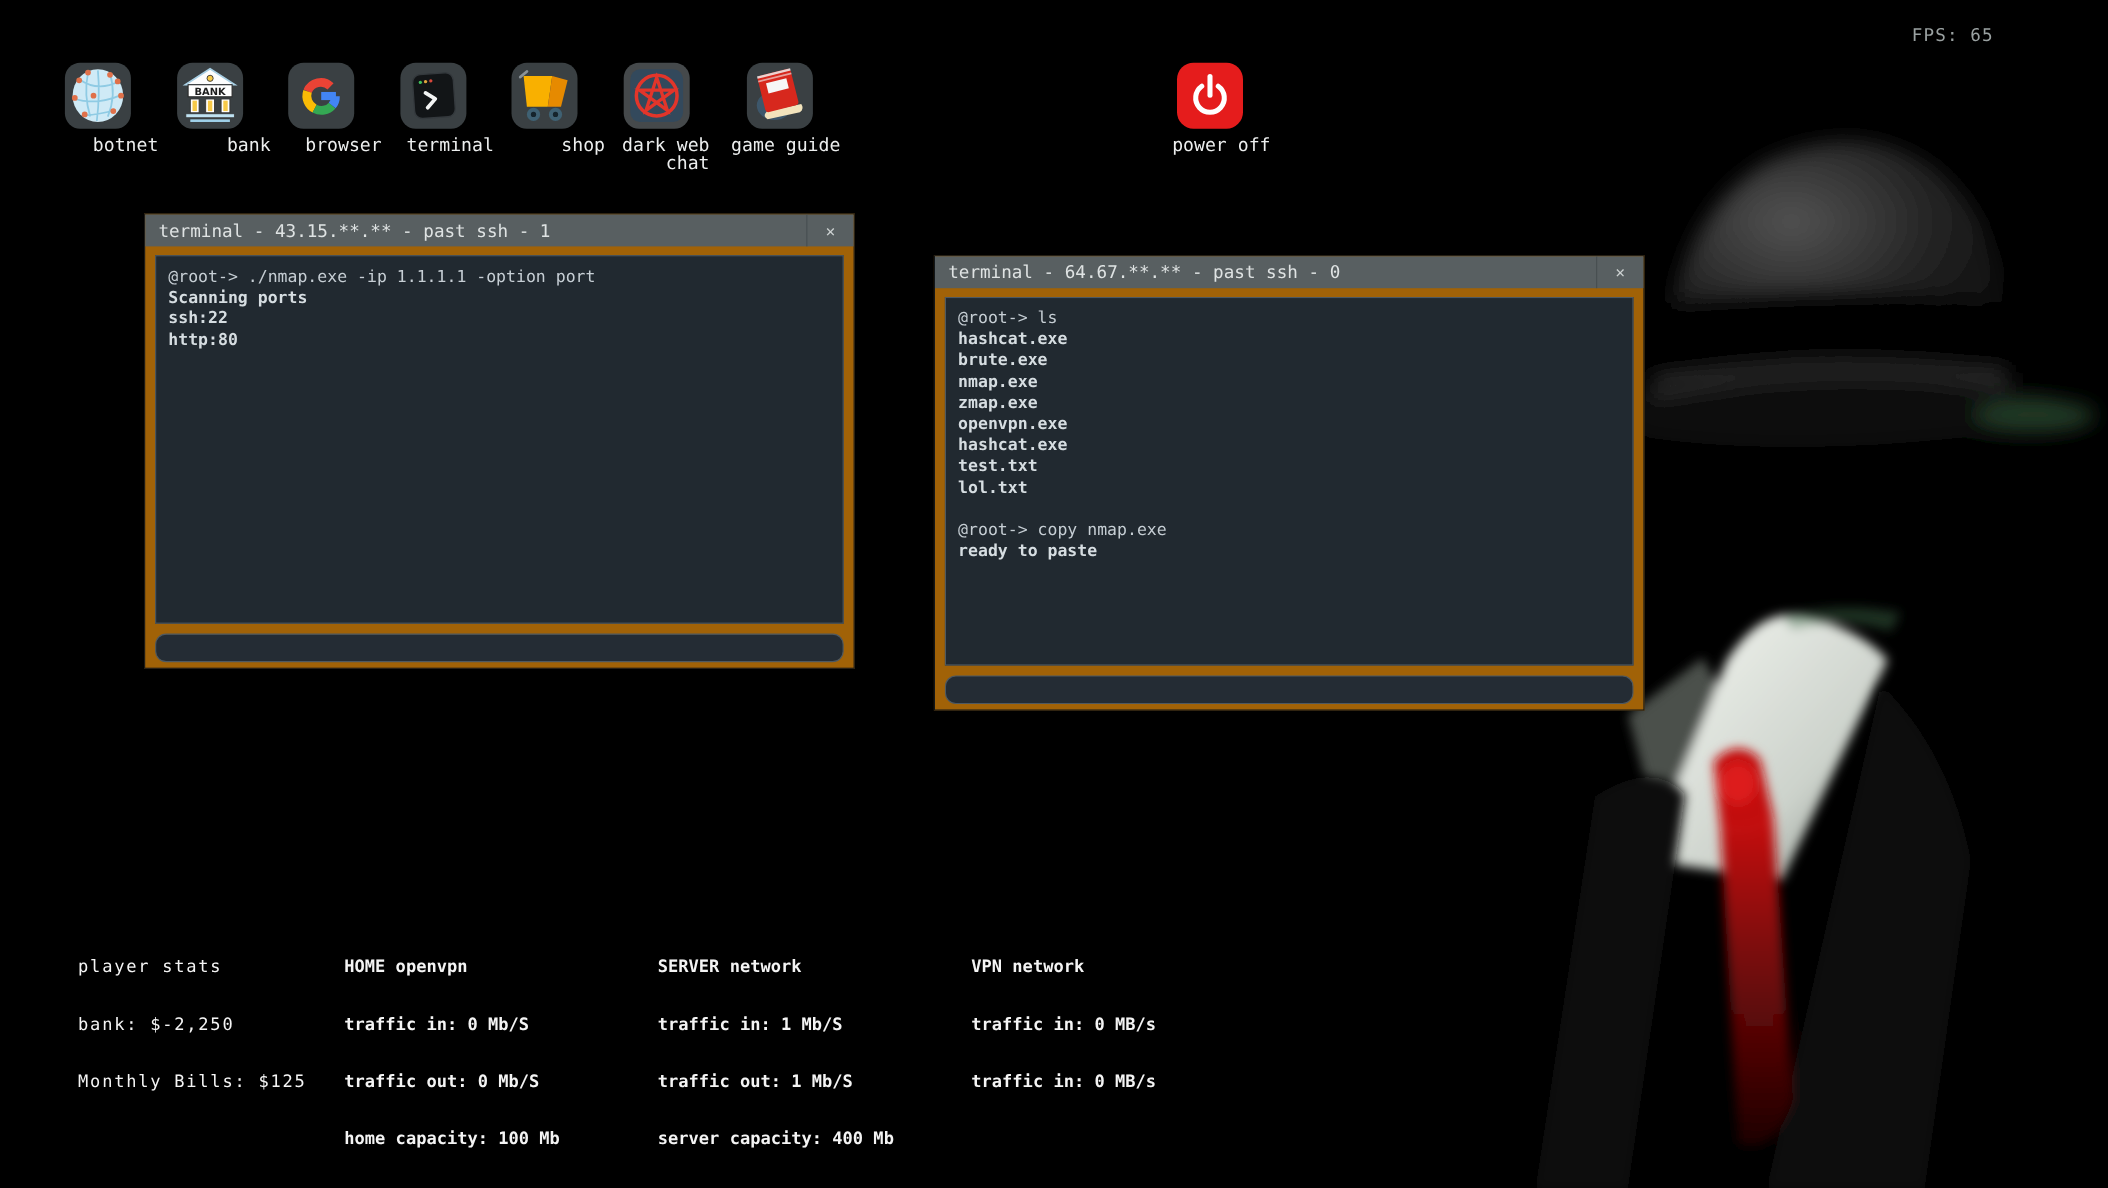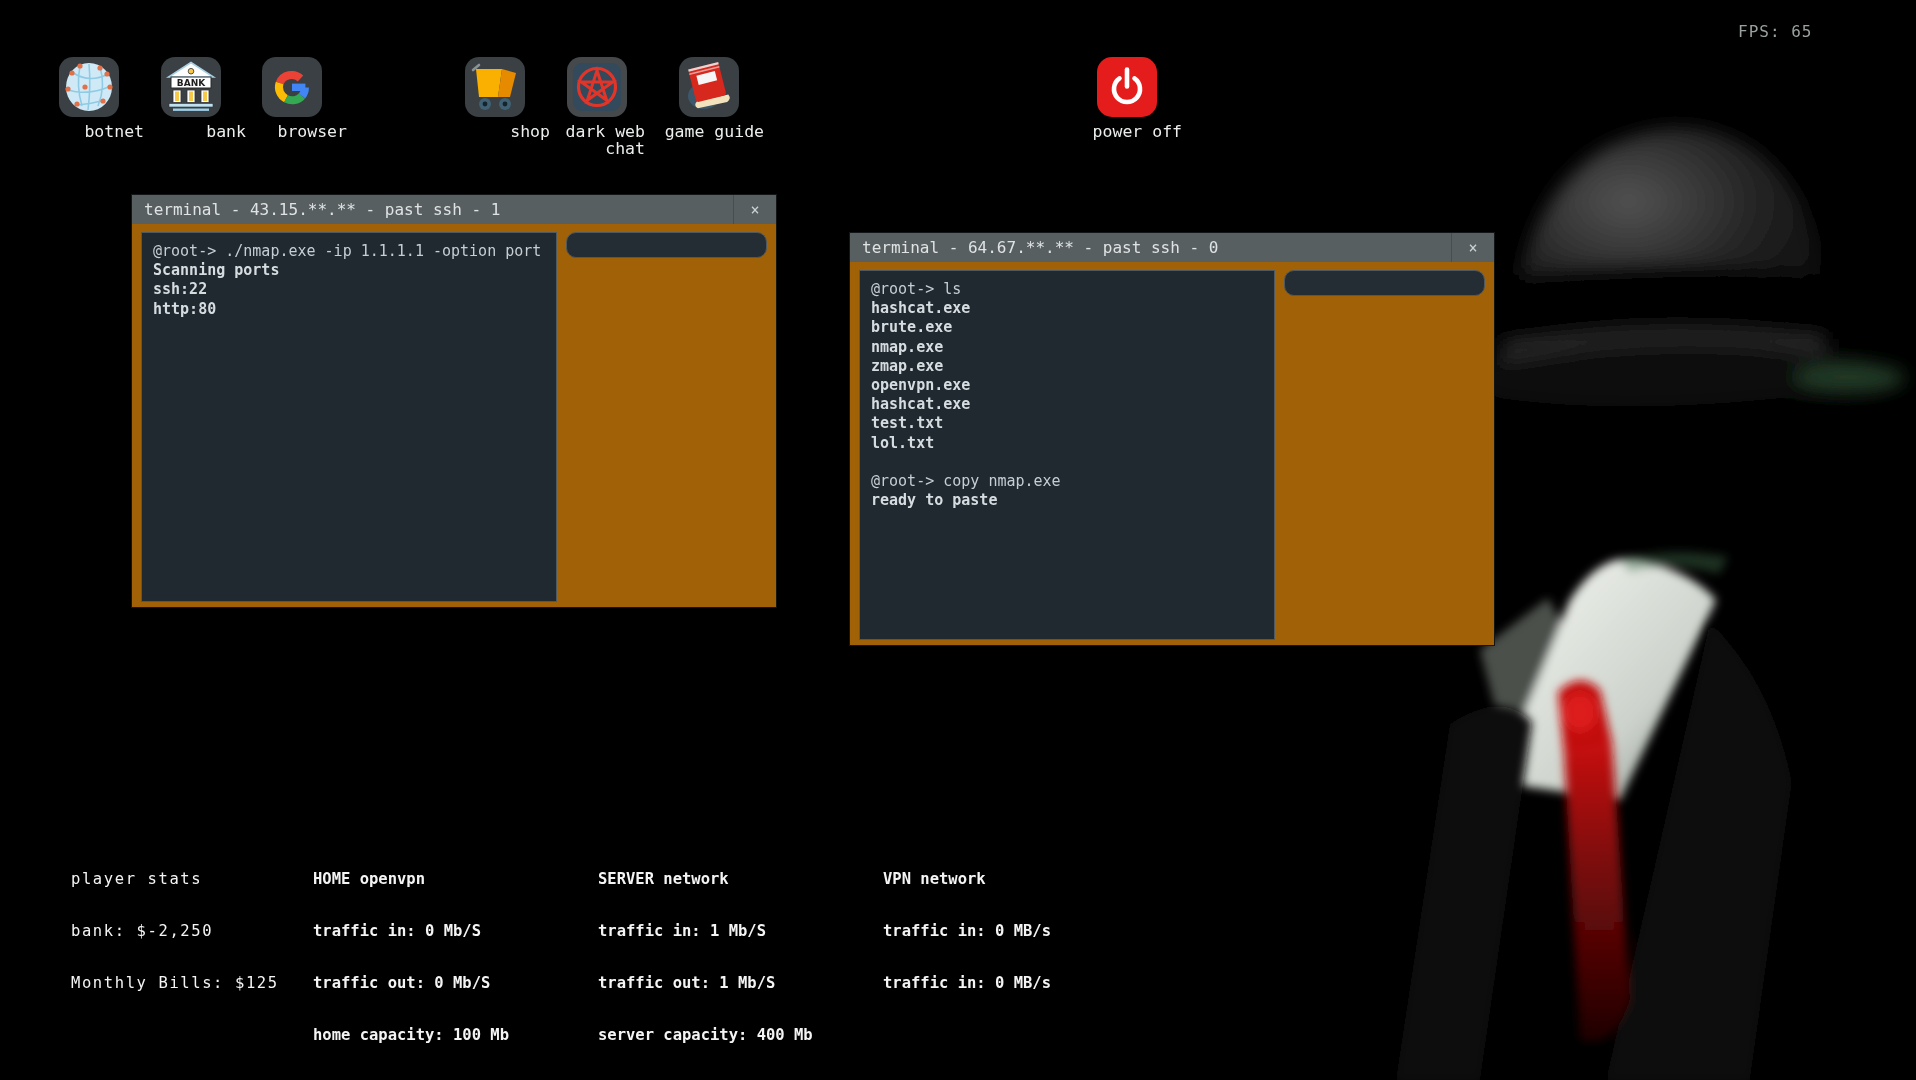--- a/index.html
+++ b/index.html
@@ -14,21 +14,21 @@
   .dicon svg{width:62px;height:62px;display:block;margin:0 auto;}
   .dicon .dlabel{margin-top:5px;color:#eceeee;font-size:16.5px;line-height:17px;}
   
   .window{position:absolute;width:646px;height:414px;background:#a16207;
           border:1px solid #121619;box-sizing:border-box;}
   .titlebar{height:29px;background:#585f61;position:relative;display:flex;align-items:center;
             padding-left:12px;box-sizing:border-box;color:#dfe3e3;font-size:16px;cursor:default;}
   .closebtn{position:absolute;right:0;top:0;width:42px;height:100%;border-left:1px solid #474e50;
             display:flex;align-items:center;justify-content:center;color:#ccd1d1;font-size:15px;cursor:pointer;}
   .winbody{position:absolute;left:0;right:0;top:29px;bottom:0;padding:8px 9px 5px 9px;
-           display:flex;flex-direction:row;gap:9px;box-sizing:border-box;}
+           display:flex;flex-direction:column;gap:9px;box-sizing:border-box;}
   .screen{flex:1;border:1px solid #4e5961;background:#212930;padding:9px 11px;overflow:hidden;}
   .t-line{color:#c6ced4;font-size:15px;line-height:19.2px;min-height:19.2px;white-space:pre;}
   .t-line.bold{font-weight:bold;color:#d6dde1;}
   .cmdinput{height:26px;border:1px solid #4e5961;background:#242c34;border-radius:10px;
             color:#c6ced4;font-family:inherit;font-size:14px;padding:0 10px;outline:none;box-sizing:border-box;}
   
   .statcol{position:absolute;top:836px;color:#f4f4f4;font-size:15.5px;line-height:17.4px;
            font-weight:bold;white-space:pre;}
   .statcol.player{font-weight:400;letter-spacing:1.6px;margin-left:45px;}
 </style>
@@ -132,20 +132,33 @@
         <path d="M39.5 22.5 A13 13 0 0 0 18.6 27" stroke="#ea4335"></path>
         <path d="M18.6 27 A13 13 0 0 0 25 42.7" stroke="#fbbc05"></path>
         <path d="M25 42.7 A13 13 0 0 0 41 40" stroke="#34a853"></path>
         <path d="M41 40 A13 13 0 0 0 43.9 31.5" stroke="#4285f4"></path>
       </g>
       <rect x="31" y="27.6" width="13.4" height="7.4" fill="#4285f4"></rect>
     </svg>
     <div class="dlabel">browser</div>
   </div>
 
+  <div class="dicon" style="left:339px;">
+    <svg viewBox="0 0 62 62">
+      <rect x="1" y="1" width="60" height="60" rx="14" fill="#3a4043"></rect>
+      <g transform="rotate(-4 31 31)">
+        <rect x="13" y="11" width="37" height="40" rx="7" fill="#121517" stroke="#34393d" stroke-width="1.2"></rect>
+        <circle cx="20" cy="18" r="1.5" fill="#3fbf5a"></circle>
+        <circle cx="24.8" cy="17.7" r="1.5" fill="#e0a63c"></circle>
+        <circle cx="29.6" cy="17.4" r="1.5" fill="#d8483c"></circle>
+        <path d="M24 28 L32.5 34 L25 41.5" stroke="#f2f4f4" stroke-width="3.4" fill="none" stroke-linecap="round" stroke-linejoin="round"></path>
+      </g>
+    </svg>
+    <div class="dlabel">terminal</div>
+  </div>
 
   <div class="dicon" style="left:440px;">
     <svg viewBox="0 0 62 62">
       <rect x="1" y="1" width="60" height="60" rx="14" fill="#3a4043"></rect>
       <path d="M9 14 L15 9" stroke="#8a9298" stroke-width="2.6" stroke-linecap="round"></path>
       <polygon points="12,13 38,13 34,41 15,41" fill="#f9b000"></polygon>
       <polygon points="38,13 52,17 46,41 34,41" fill="#e68a00"></polygon>
       <circle cx="21" cy="48" r="6" fill="#3f6173"></circle>
         <circle cx="21" cy="48" r="2.4" fill="#15242c"></circle>
       <circle cx="41" cy="48" r="6" fill="#3f6173"></circle>
@@ -172,21 +185,21 @@
         <path d="M16 42 q-5 3 -1 7 L45 50 q5-2 3-7 Z" fill="#f2e3bc"></path>
         <rect x="15" y="9" width="31" height="34" rx="3" fill="#d7281d"></rect>
         <rect x="15" y="9" width="31" height="2.2" fill="#f0f0f0" opacity="0.85"></rect>
         <rect x="15" y="13" width="31" height="1.6" fill="#f0f0f0" opacity="0.6"></rect>
         <rect x="21.5" y="17" width="19" height="9.5" fill="#f6f6f6"></rect>
       </g>
     </svg>
     <div class="dlabel">game guide</div>
   </div>
 
-  <div class="dicon" style="left:1072px;">
+  <div class="dicon" style="left:1045px;">
     <svg viewBox="0 0 62 62">
       <rect x="1" y="1" width="60" height="60" rx="15" fill="#e51c1c"></rect>
       <path d="M38.5 22.4 A13 13 0 1 1 23.5 22.4" stroke="#fff" stroke-width="4.6" fill="none" stroke-linecap="round"></path>
       <line x1="31" y1="13.5" x2="31" y2="30.5" stroke="#fff" stroke-width="4.6" stroke-linecap="round"></line>
     </svg>
     <div class="dlabel">power off</div>
   </div>
 
   <div class="window" style="left:131px;top:194px;">
     <div class="titlebar">

